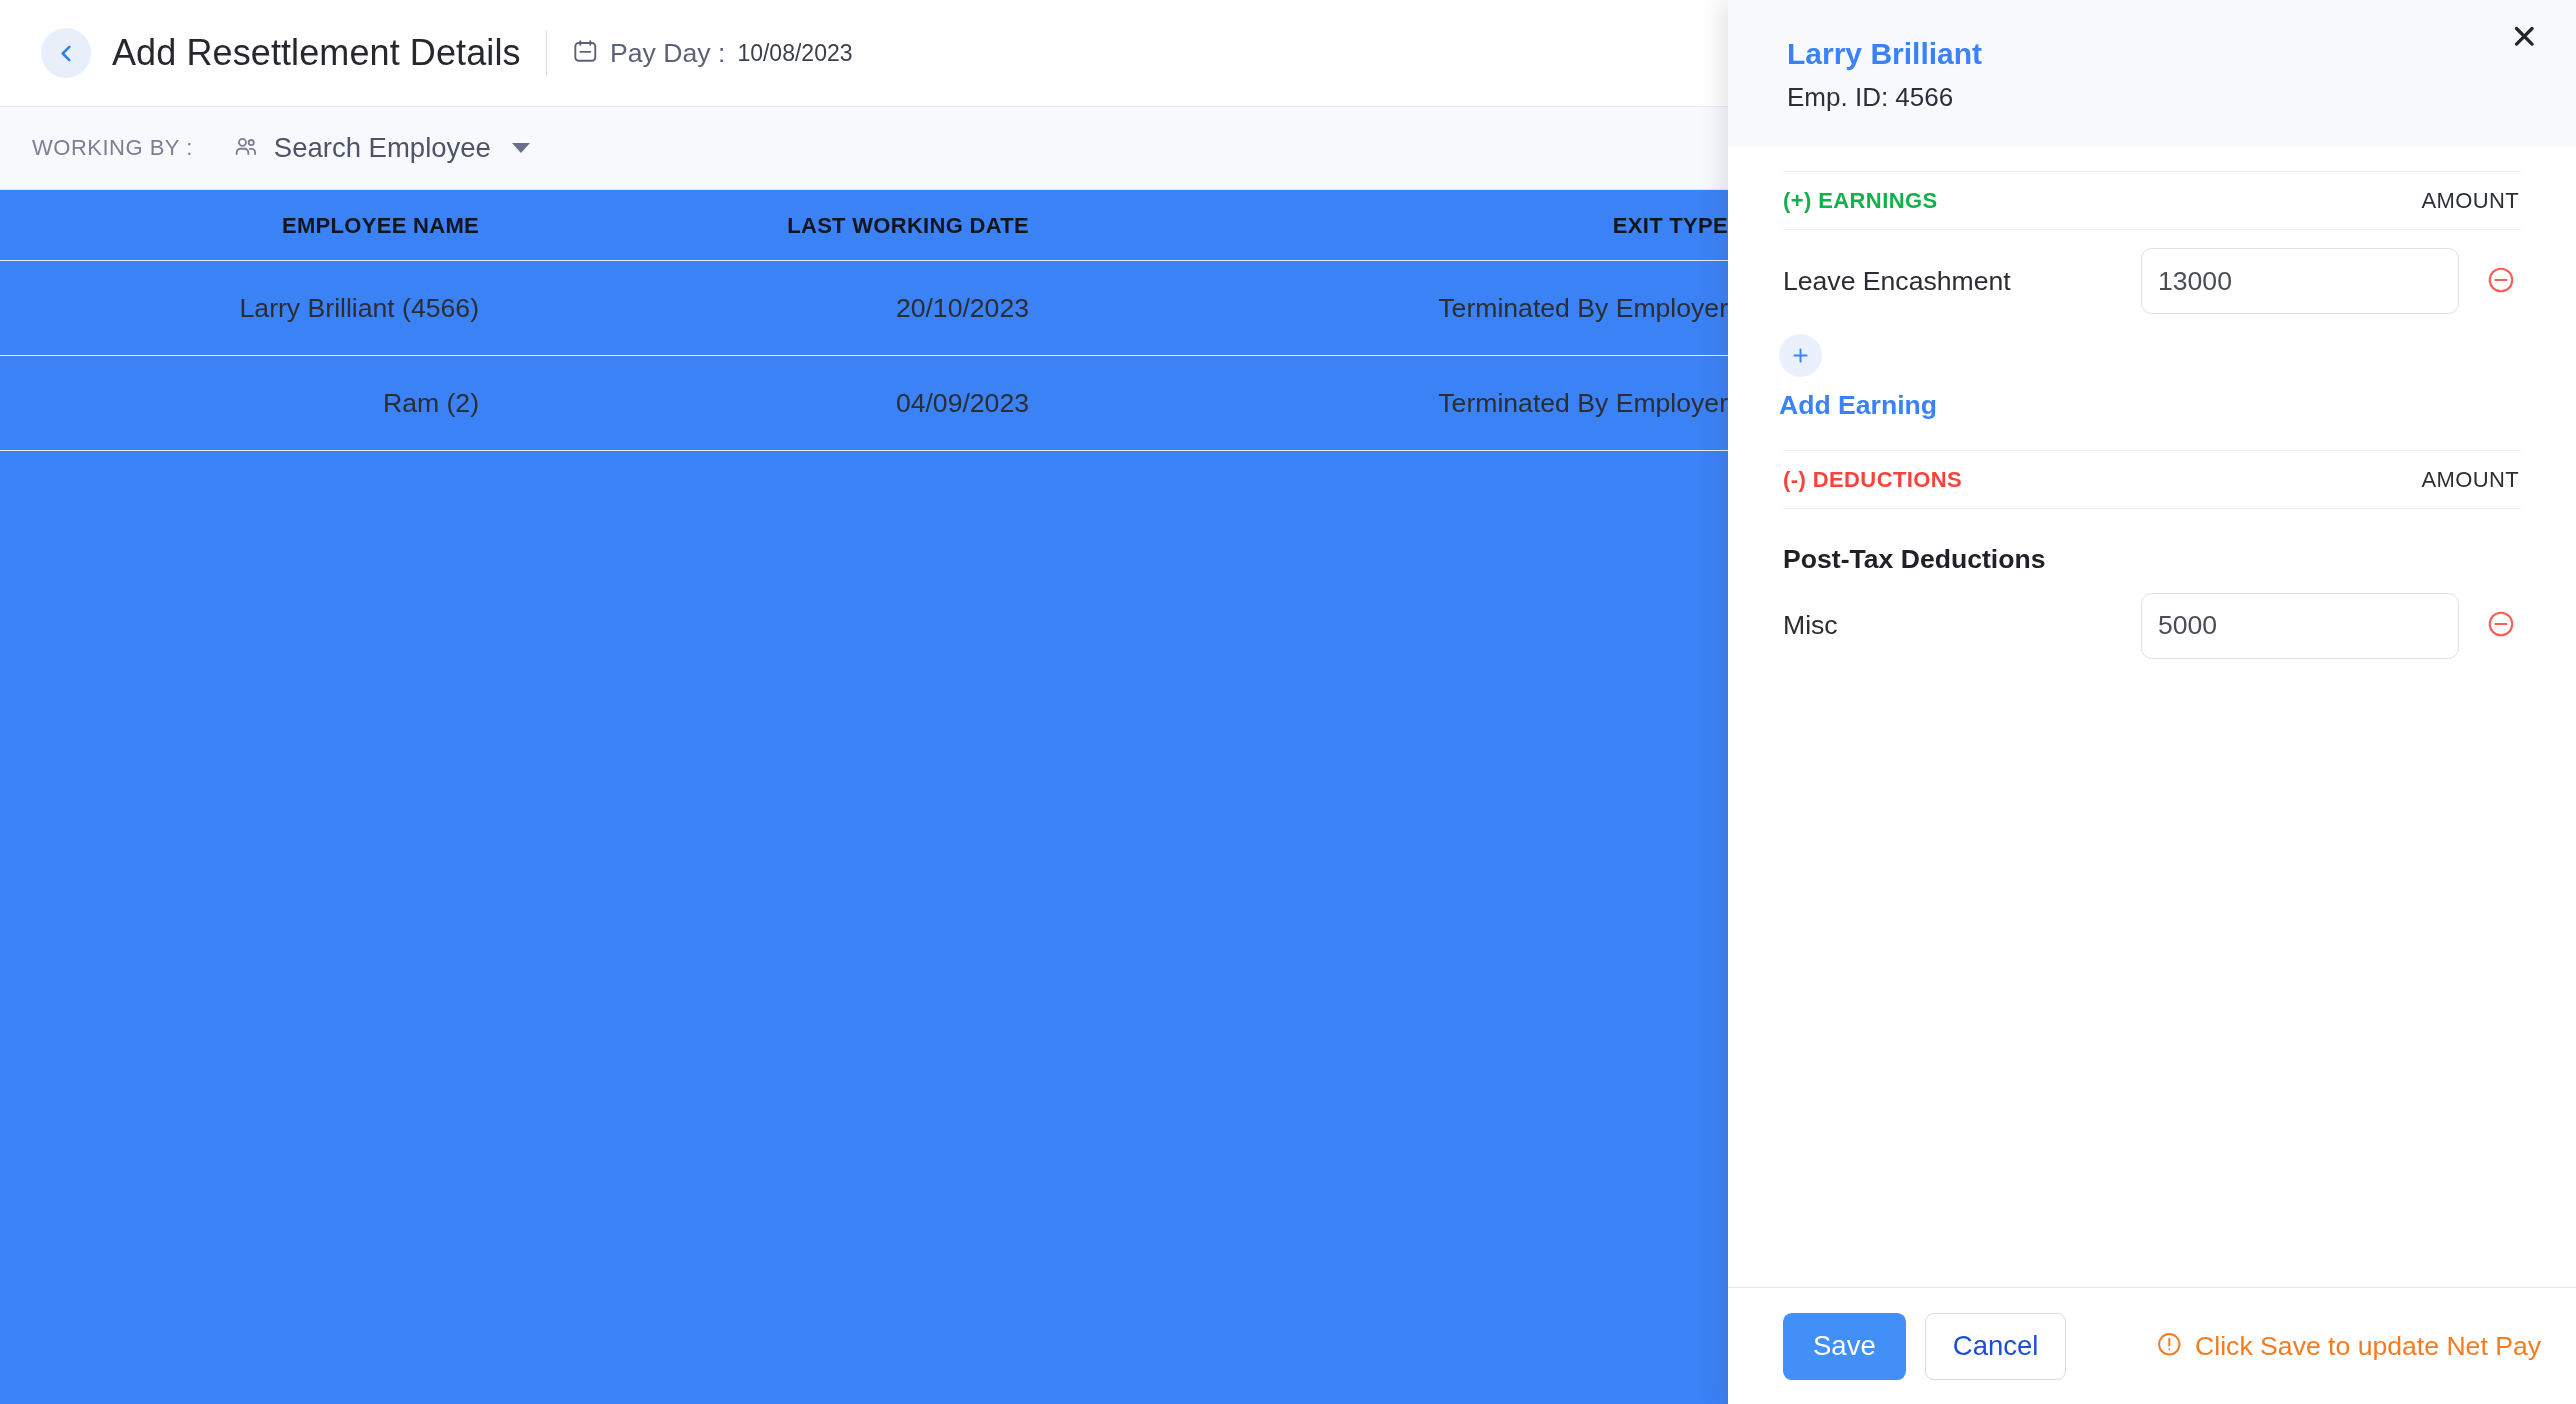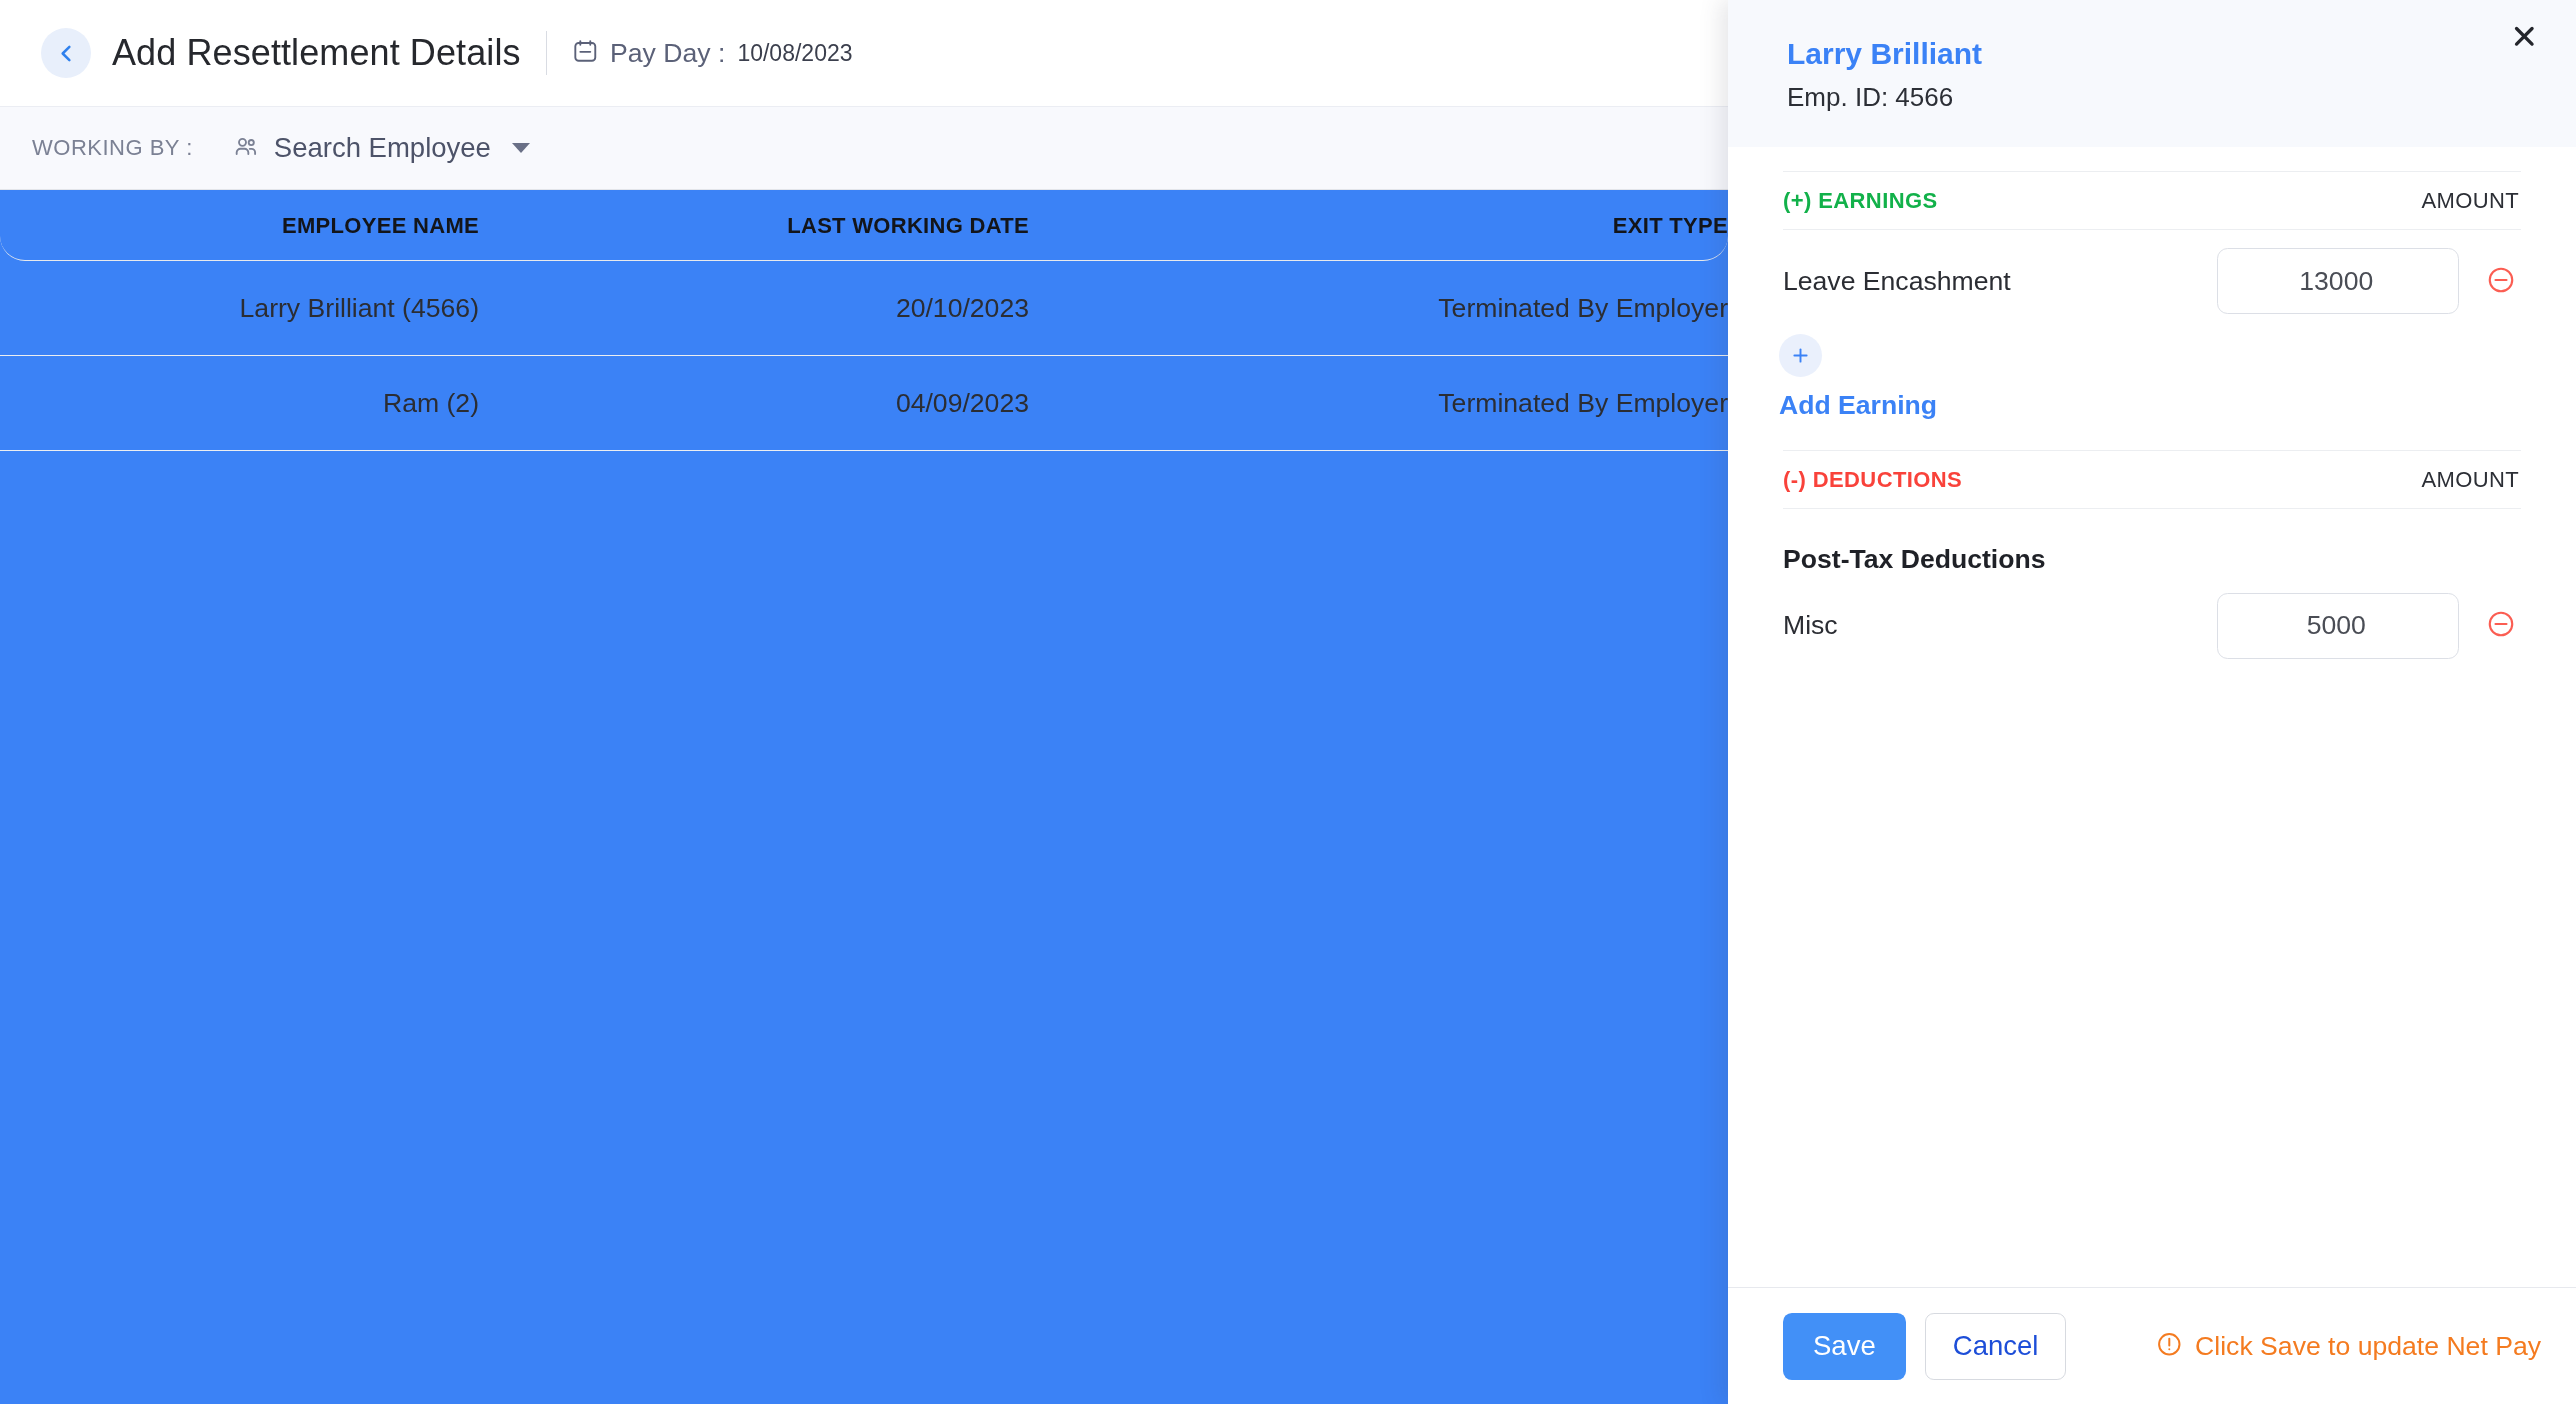--- a/index.html
+++ b/index.html
@@ -42,21 +42,21 @@
   }
   .filter-by { font-size:22px; letter-spacing:0.5px; color:#7b8194; font-weight:400; white-space:nowrap; }
   .filter-control { display:flex; align-items:center; gap:14px; margin-left:39px; cursor:pointer; }
   .filter-text { font-size:27.5px; color:#4d5369; font-weight:400; white-space:nowrap; }
   .caret { width:0; height:0; border-left:9.8px solid transparent; border-right:9.8px solid transparent;
            border-top:10.6px solid #6a7087; margin-left:7px; }
 
   
   .table { position:absolute; left:0; top:191px; width:1728px; }
   .t-row { display:flex; align-items:center; width:1728px; }
-  .t-head { height:70px; border-bottom:1.8px solid #e7e9ec;border-radius:25px; }
+  .t-head { height:70px; border-bottom:1.8px solid #e7e9ec; }
   .t-body-row { height:95px; border-bottom:0.9px solid #eceef1; }
   .c-name { width:479px; padding-left:43px; }
   .c-date { width:550px; }
   .c-exit { flex:1; }
   .th { font-size:22px; font-weight:bold; color:#13151a; letter-spacing:0.3px; white-space:nowrap; }
   .td { font-size:26.6px; font-weight:400; color:#2b2d33; white-space:nowrap; }
 
   
   .panel {
     position:absolute; right:0; top:0; width:848px; height:1404px;
@@ -88,23 +88,23 @@
   .sec-amount {
     margin-left:auto; font-size:22px; font-weight:400; color:#2c2f36;
     letter-spacing:0.4px; white-space:nowrap; padding-right:1.8px;
   }
 
   .line-item {
     display:flex; align-items:center; margin:0 55px; height:99px; padding-top:3.5px;
   }
   .li-label { font-size:26.6px; color:#2b2d33; font-weight:400; white-space:nowrap; }
   .li-input {
-    margin-left:auto; width:242px; height:66px; border:0.9px solid #dcdfe6; border-radius:10.6px;
+    margin-left:auto; width:318px; height:66px; border:0.9px solid #dcdfe6; border-radius:10.6px;
     background:#fff; font-family:"Liberation Sans", sans-serif; font-size:26.6px; color:#4a4d55;
-    text-align:center; padding:0 19.5px 0 16px; outline:none;
+    text-align:left; padding:0 19.5px 0 16px; outline:none;
   }
   .li-remove {
     width:41px; margin-left:21px; display:flex; align-items:center; justify-content:center;
     cursor:pointer; flex:0 0 auto;
   }
 
   .add-link {
     display:flex; align-items:flex-start; gap:12.4px; margin:5.3px 0 0 51px; cursor:pointer; width:max-content;flex-direction:column;
   }
   .add-circle {

